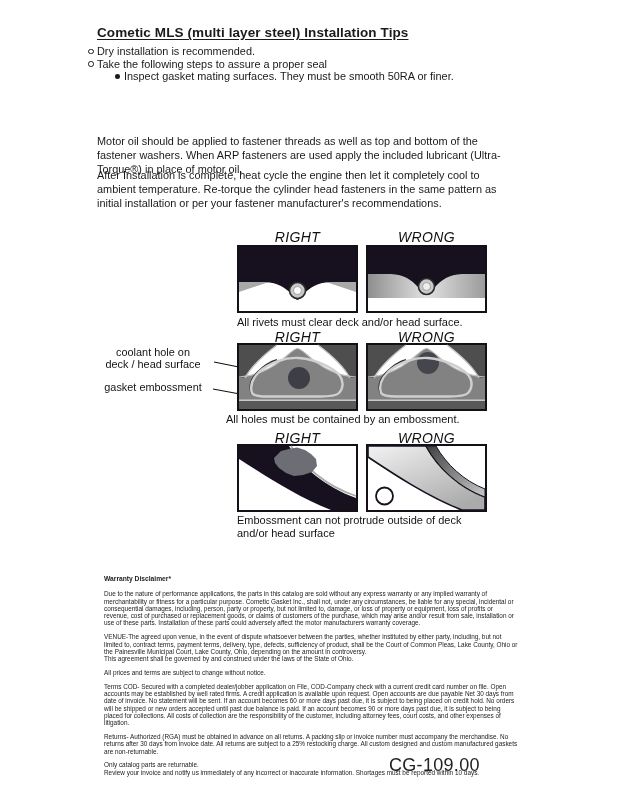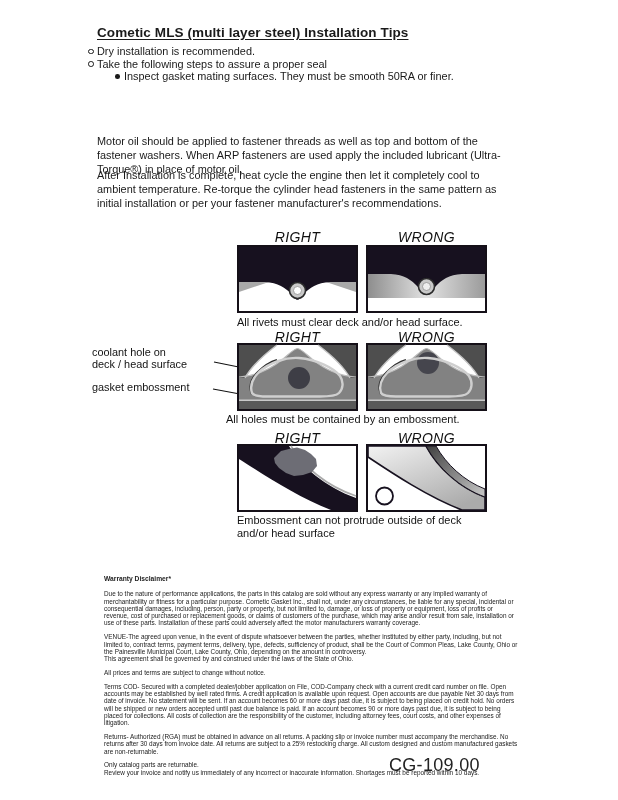--- a/index.html
+++ b/index.html
@@ -18,21 +18,21 @@
   .p1{top:134px;} .p2{top:168px;} .p3{top:215px;}
   .dlabel{width:121px;text-align:center;font-size:14px;font-weight:500;letter-spacing:.4px;color:#111;font-style:italic;}
   .row1-l{top:229px;} .row2-l{top:329px;} .row3-l{top:430px;}
   .colL{left:237px;} .colR{left:366px;}
   .dbox{width:121px;height:68px;}
   .row1-b{top:245px;} .row2-b{top:343px;} .row3-b{top:444px;}
   .caption{font-size:11px;color:#141414;line-height:13px;}
   .cap1{left:237px;top:316px;}
   .cap2{left:226px;top:413px;}
   .cap3{left:237px;top:514px;white-space:pre-line;}
-  .ann{width:122px;text-align:left;font-size:10.9px;line-height:12.4px;color:#141414;}
+  .ann{width:122px;text-align:center;font-size:10.9px;line-height:12.4px;color:#141414;}
   .ann1{left:92px;top:346px;white-space:pre-line;}
   .ann2{left:92px;top:381px;}
   .pointer-lines{left:212px;top:355px;width:110px;height:50px;}
   .legal{left:104px;top:575px;width:414px;font-size:6.4px;line-height:7.3px;color:#222;}
   .legal-h{font-size:6.7px;font-weight:bold;margin:0 0 8px 0;}
   .legal p{margin:0 0 6.5px 0;}
   .prewrap{white-space:pre-line;}
   .doccode{left:389px;top:755px;font-size:18px;letter-spacing:.3px;color:#222;}
   svg{display:block;}
 </style>

